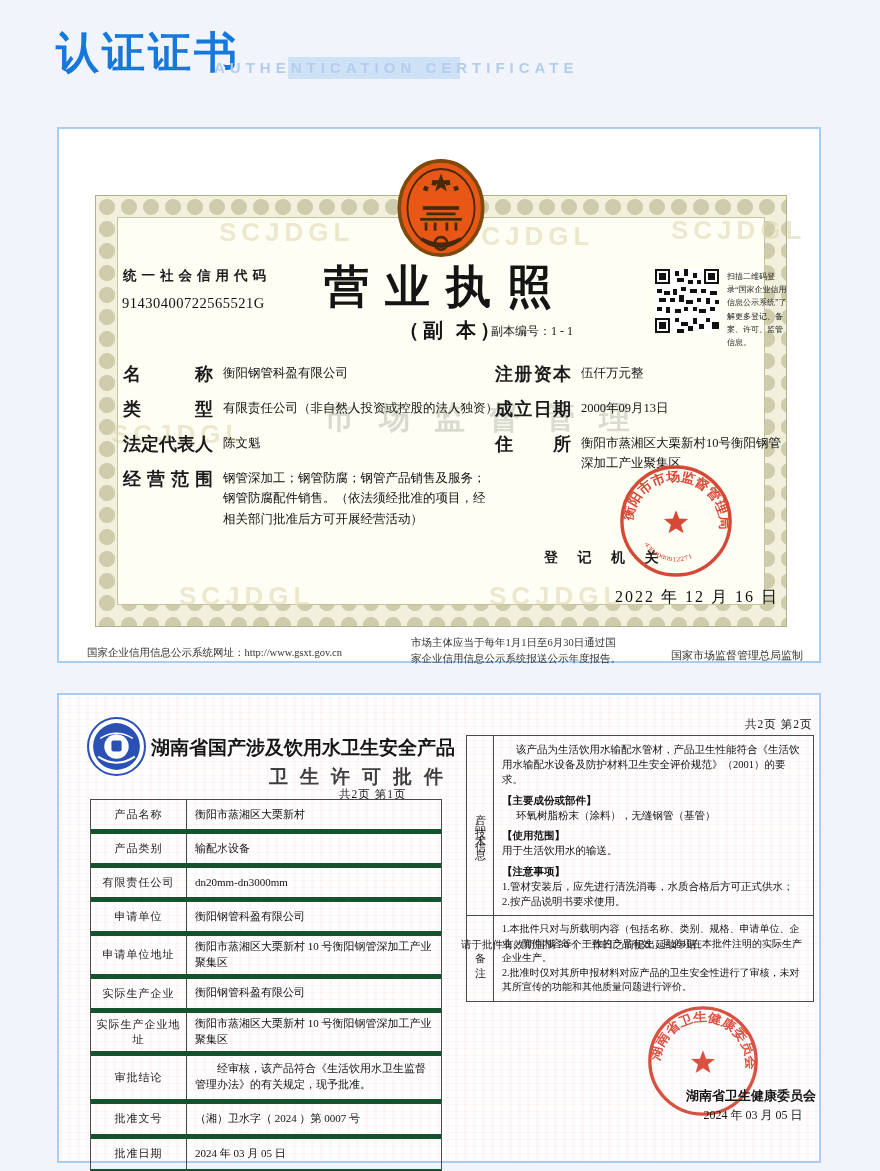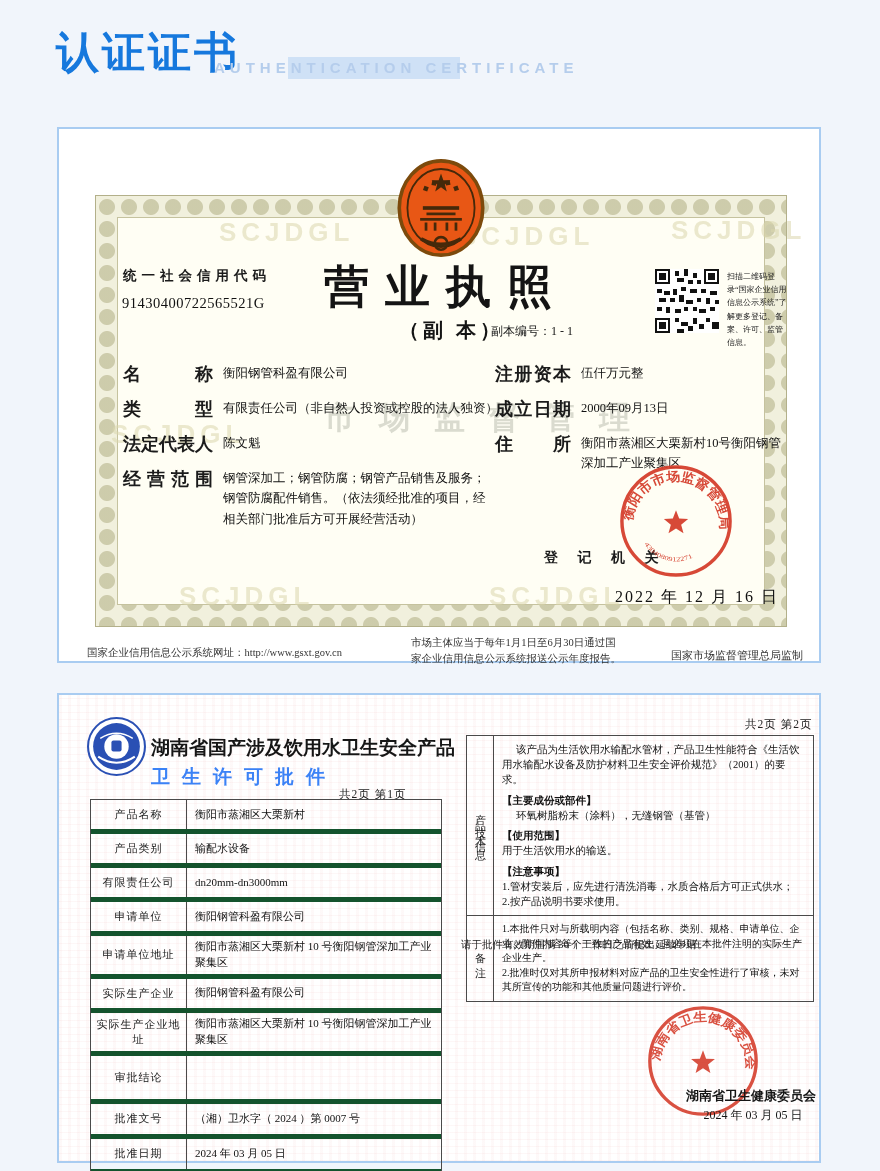--- a/index.html
+++ b/index.html
@@ -41,21 +41,21 @@
   .lic-foot{position:absolute;font-size:10.5px;color:#333;z-index:2;}
   .lf-left{left:28px;top:517px;}
   .lf-center{left:352px;top:506px;width:220px;white-space:pre-line;line-height:1.5;}
   .lf-right{left:612px;top:519px;font-size:11px;}
   
   .texture{position:absolute;inset:0;z-index:0;
     background-image:repeating-linear-gradient(0deg, rgba(226,130,130,.065) 0 1.5px, transparent 1.5px 7px),
                      repeating-linear-gradient(90deg, rgba(226,130,130,.05) 0 3px, transparent 3px 9px);}
   .hlogo{position:absolute;left:27px;top:21px;width:61px;height:61px;z-index:2;}
   .p-title1{position:absolute;left:92px;top:40px;width:304px;text-align:center;font-size:19px;font-weight:bold;color:#161616;z-index:2;white-space:nowrap;}
-  .p-title2{position:absolute;left:92px;top:69px;width:304px;text-align:left;font-size:19px;font-weight:bold;color:#3b82f6;letter-spacing:12px;z-index:2;white-space:nowrap;}
+  .p-title2{position:absolute;left:92px;top:69px;width:304px;text-align:right;font-size:19px;font-weight:bold;color:#404040;letter-spacing:12px;z-index:2;white-space:nowrap;}
   .pg-label{position:absolute;font-size:11.5px;color:#222;z-index:2;letter-spacing:1px;}
   .pg1{left:280px;top:92px;}
   .pg2{left:686px;top:22px;}
   .ltable{position:absolute;left:31px;top:104px;width:352px;border:1px solid #4a4a4a;z-index:2;box-sizing:border-box;background:transparent;}
   .lrow{display:flex;border-top:5px solid #14532d;min-height:29px;}
   .lrow:first-child{border-top:none;}
   .lrow.tall{min-height:43px;}
   .lrow.h30{min-height:30px;}
   .lcl{flex:0 0 96px;border-right:1px solid #4a4a4a;display:flex;align-items:center;justify-content:center;font-size:11px;color:#1b1b1b;letter-spacing:1px;padding:3px 2px;box-sizing:border-box;text-align:center;}
   .lcv{flex:1;display:flex;align-items:center;font-size:11px;color:#111;padding:3px 8px;line-height:1.45;box-sizing:border-box;}
@@ -277,20 +277,23 @@
       <div class="lrow">
           <div class="lcl">实际生产企业</div>
           <div class="lcv">衡阳钢管科盈有限公司</div>
         </div>
       <div class="lrow">
           <div class="lcl">实际生产企业地址</div>
           <div class="lcv">衡阳市蒸湘区大栗新村 10 号衡阳钢管深加工产业聚集区</div>
         </div>
       <div class="lrow tall">
           <div class="lcl">审批结论</div>
+          <div class="lcv">
+            <span class="indent">经审核，该产品符合《生活饮用水卫生监督管理办法》的有关规定，现予批准。</span>
+          </div>
         </div>
       <div class="lrow h30">
           <div class="lcl">批准文号</div>
           <div class="lcv">（湘）卫水字（ 2024 ）第 0007 号</div>
         </div>
       <div class="lrow h30">
           <div class="lcl">批准日期</div>
           <div class="lcv">2024 年 03 月 05 日</div>
         </div>
       <div class="lrow h30">

